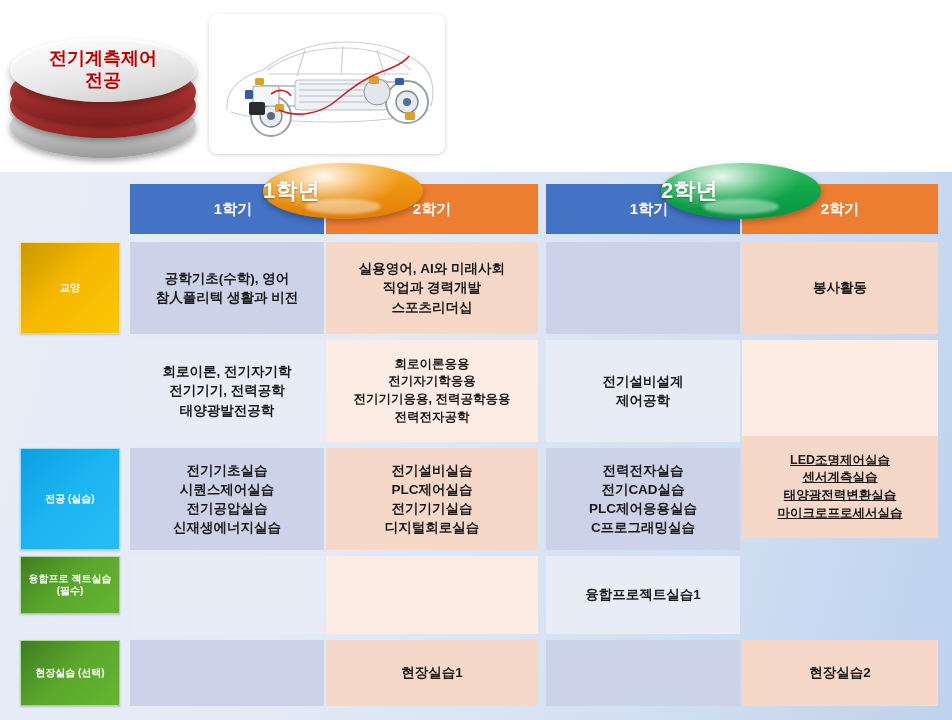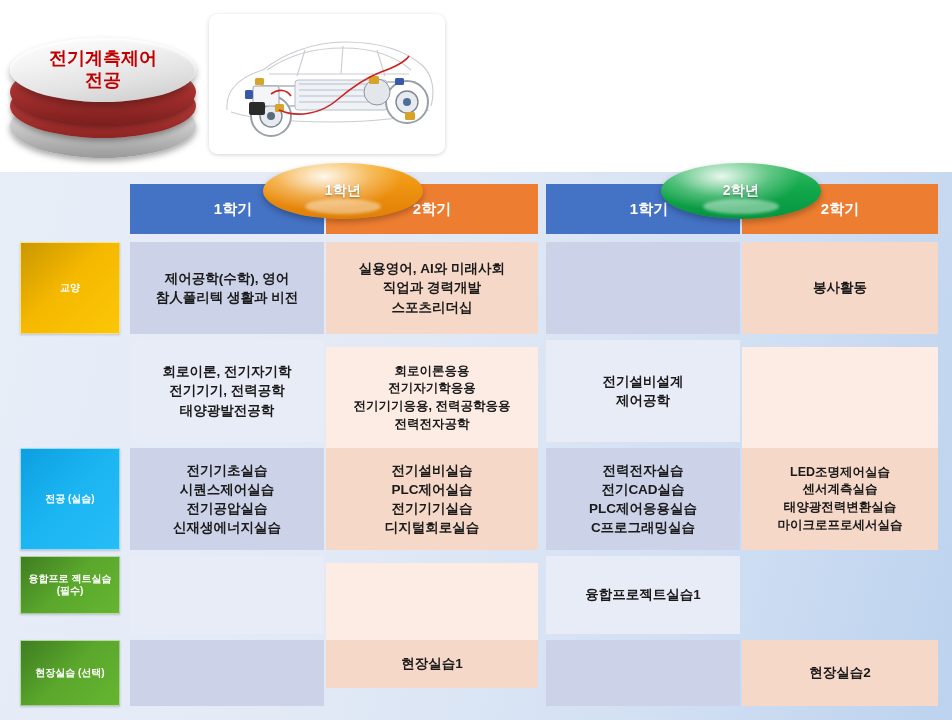--- a/index.html
+++ b/index.html
@@ -81,24 +81,24 @@
     box-shadow: 0 1px 4px rgba(0,0,0,.18);
     overflow: hidden;
   }
   #car-svg { display:block; width:236px; height:140px; }
 
   
   .year-bubble {
     position: absolute;
     width: 160px; height: 56px;
     border-radius: 50%;
-    display: flex; align-items: center; justify-content: center;
+    display: flex; align-items: center; justify-content: flex-start;
     color: #ffffff;
     font-weight: bold;
-    font-size: 14px;
+    font-size: 22px;
     letter-spacing: .2px;
     z-index: 20;
     text-shadow: 0 1px 2px rgba(0,0,0,.35);
   }
   .year-bubble::after {
     content:"";
     position:absolute;
     left:26%; bottom:5px;
     width:48%; height:15px;
     border-radius:50%;
@@ -169,21 +169,21 @@
     display: flex; align-items: center; justify-content: center;
     text-align: center;
     font-size: 13.5px; font-weight: bold; color: #1a1a1a;
     line-height: 1.42;
     padding: 2px 4px;
     white-space: pre-line;
   }
   .b-dark  { background: #ccd3e8; }
   .b-light { background: #e8ecf7; }
   .o-dark  { background: #f6d8c8; }
-  .o-light { background: #fcece4; margin-top: 7px; }
+  .o-light { background: #fcece4; }
 
   .cell-sm { font-size: 12.5px; }
 </style>
 </head>
 <body>
 
 <div id="top-band">
 
   <div id="major-badge">
     <div class="disc disc-bot-grey"></div>
@@ -265,21 +265,21 @@
 
     <div class="cat cat-gold" style="top:70px;  height:92px;">교양</div>
     <div class="cat cat-blue2" style="top:276px; height:102px;">전공
 (실습)</div>
     <div class="cat cat-green" style="top:384px; height:58px;">융합프로
 젝트실습
 (필수)</div>
     <div class="cat cat-green" style="top:468px; height:66px;">현장실습
 (선택)</div>
 
-    <div class="cell y1-col1 b-dark" style="top:70px;height:92px;">제어공학(수학), 영어
+    <div class="cell y1-col1 b-dark" style="top:70px;height:92px;">공학기초(수학), 영어
 참人폴리텍 생활과 비전</div>
     <div class="cell y1-col2 o-dark" style="top:70px;height:92px;">실용영어, AI와 미래사회
 직업과 경력개발
 스포츠리더십</div>
     <div class="cell y2-col1 b-dark" style="top:70px;height:92px;"></div>
     <div class="cell y2-col2 o-dark" style="top:70px;height:92px;">봉사활동</div>
 
     <div class="cell y1-col1 b-light" style="top:168px;height:102px;">회로이론, 전기자기학
 전기기기, 전력공학
 태양광발전공학</div>
@@ -296,28 +296,28 @@
 전기공압실습
 신재생에너지실습</div>
     <div class="cell y1-col2 o-dark" style="top:276px;height:102px;">전기설비실습
 PLC제어실습
 전기기기실습
 디지털회로실습</div>
     <div class="cell y2-col1 b-dark" style="top:276px;height:102px;">전력전자실습
 전기CAD실습
 PLC제어응용실습
 C프로그래밍실습</div>
-    <div class="cell y2-col2 o-dark cell-sm" style="top:276px;height:102px;">LED조명제어실습
+    <div class="cell y2-col2 o-dark cell-sm" style="top:264px;height:102px;text-decoration:underline;">LED조명제어실습
 센서계측실습
 태양광전력변환실습
 마이크로프로세서실습</div>
 
     <div class="cell y1-col1 b-light" style="top:384px;height:78px;"></div>
     <div class="cell y1-col2 o-light" style="top:384px;height:78px;"></div>
     <div class="cell y2-col1 b-light" style="top:384px;height:78px;">융합프로젝트실습1</div>
 
     <div class="cell y1-col1 b-dark" style="top:468px;height:66px;"></div>
-    <div class="cell y1-col2 o-dark" style="top:468px;height:48px;">현장실습1</div>
+    <div class="cell y1-col2 o-dark" style="top:468px;height:66px;">현장실습1</div>
     <div class="cell y2-col1 b-dark" style="top:468px;height:66px;"></div>
     <div class="cell y2-col2 o-dark" style="top:468px;height:66px;">현장실습2</div>
 
   </div>
 </div>
 
 </body></html>

